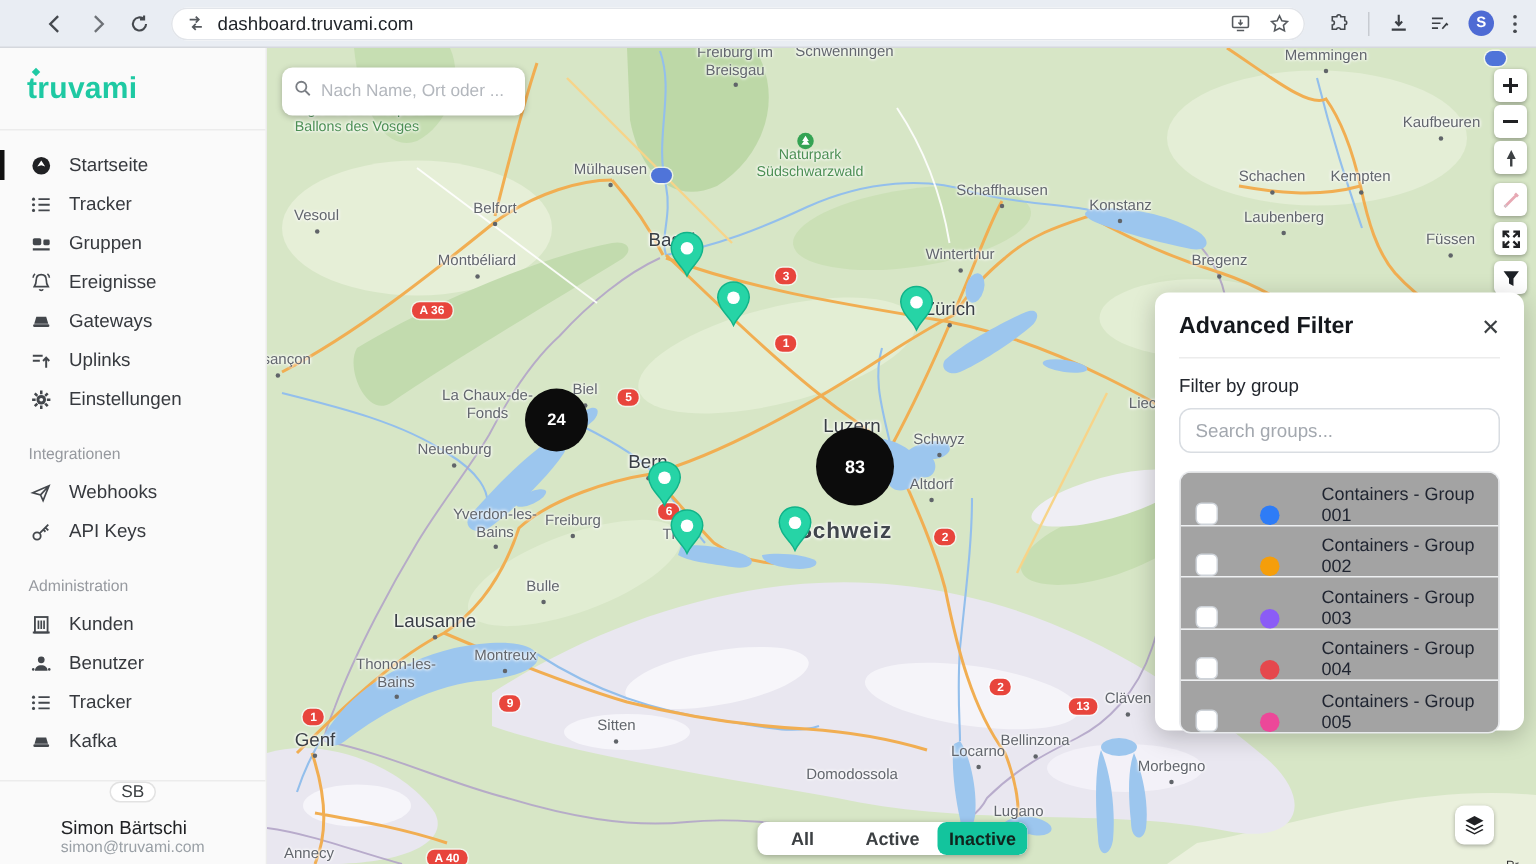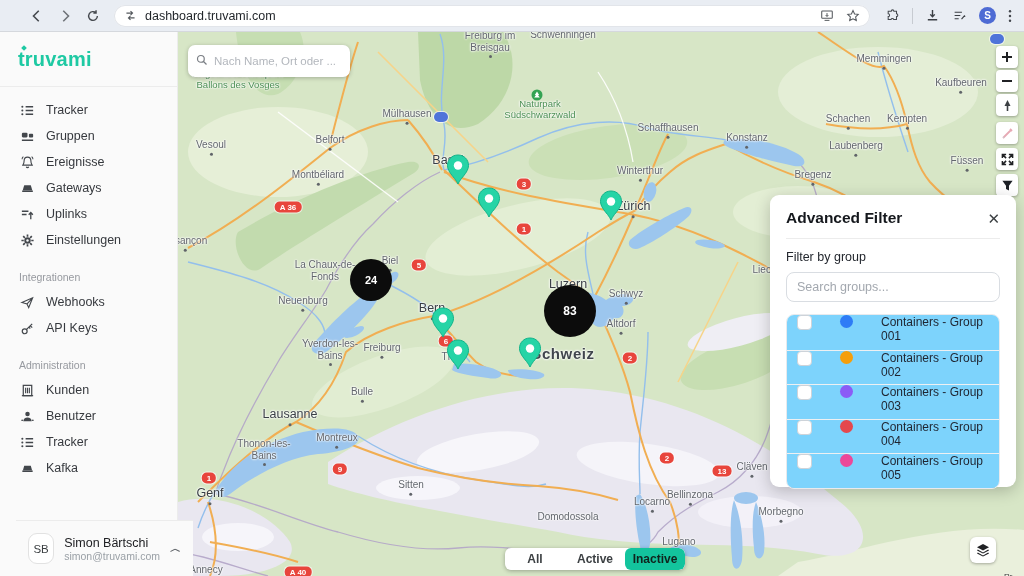--- a/index.html
+++ b/index.html
@@ -19,21 +19,21 @@
   
   .sidebar { position:absolute; left:0; top:32px; width:178px; height:544px; background:#fafafa; border-right:1px solid #ececec; z-index:40; }
   .logo-wrap { height:55px; display:flex; align-items:center; padding-left:18px; border-bottom:1px solid #ececec; position:relative; }
   .logo { color:#1ec9a3; font-size:20px; font-weight:bold; letter-spacing:.2px; }
   .logo-dot { position:absolute; left:22px; top:14px; width:4px; height:4px; background:#1ec9a3; transform:rotate(45deg); }
   .nav { padding-top:10px; }
   .nav-item { position:relative; height:26px; display:flex; align-items:center; gap:11px; padding-left:19px; color:#36393e; font-size:12.5px; cursor:default; }
   .nav-item .ic { width:16px; display:flex; justify-content:center; color:#43474c; }
   .nav-item.active::before { content:""; position:absolute; left:0; top:3px; bottom:3px; width:3px; background:#111; }
   .sec-title { margin:18px 0 6px 19px; font-size:10.5px; color:#96999f; }
-  .userbox { position:absolute; left:16px; bottom:0; width:100%; height:56px; border-top:1px solid #ececec; display:flex; align-items:center; padding:0 12px; gap:10px; background:#fafafa; }
+  .userbox { position:absolute; left:0; bottom:0; width:100%; height:56px; border-top:1px solid #ececec; display:flex; align-items:center; padding:0 12px; gap:10px; background:#fafafa;flex-direction:column; }
   .userbox .ub-av { width:31px; height:31px; border:1px solid #e2e2e2; border-radius:9px; background:#fff; display:flex; align-items:center; justify-content:center; font-size:11.5px; color:#3c4043; }
   .ub-name { font-size:12.5px; color:#202124; }
   .ub-mail { font-size:10.5px; color:#9aa0a6; }
   .ub-chev { margin-left:auto; color:#5f6368; font-size:11px; font-weight:bold; }
 
   
   .map { position:absolute; left:178px; top:32px; width:846px; height:544px; background:#d7e6c6; overflow:hidden; }
   .map svg.base { position:absolute; left:0; top:0; }
   .lbl { position:absolute; transform:translate(-50%,-50%); font-size:10px; color:#62666d; text-align:center; line-height:1.15; text-shadow:0 0 2px #fff,0 0 2px #fff,0 0 3px #fff; white-space:nowrap; z-index:3; }
   .lbl.wrap { white-space:normal; }
@@ -60,21 +60,21 @@
   
   .panel { position:absolute; left:592px; top:163px; width:246px; height:292px; background:#fff; border-radius:9px; box-shadow:0 4px 16px rgba(0,0,0,.22); z-index:20; padding:14px 16px; }
   .panel-head { display:flex; align-items:center; justify-content:space-between; }
   .panel-title { font-size:15.5px; font-weight:bold; color:#15181d; }
   .panel-x { font-size:15px; color:#3c4043; cursor:default; line-height:1; }
   .panel hr { border:none; border-top:1px solid #ececec; margin:11px 0; }
   .panel-sub { font-size:12.5px; color:#23272e; margin-bottom:8px; }
   .panel input { width:100%; height:30px; border:1px solid #d9dde2; border-radius:8px; padding:0 10px; font-size:12.5px; color:#333; outline:none; font-family:"Liberation Sans",sans-serif; }
   .panel input::placeholder { color:#a3a8af; }
   .grouplist { margin-top:12px; border:1px solid #e8eaed; border-radius:8px; overflow:hidden; }
-  .grow { height:34.5px; display:flex; align-items:flex-start; gap:28px; padding:0 10px; border-top:1px solid #eef0f2; background:#7dd3fc; }
+  .grow { height:34.5px; display:flex; align-items:flex-end; gap:28px; padding:0 10px; border-top:1px solid #eef0f2; background:#a3a3a3; }
   .grow:first-child { border-top:none; }
   .gcheck { width:15px; height:15px; border:1.5px solid #ced3d9; border-radius:4px; background:#fff; flex:none; }
   .gdot { width:13px; height:13px; border-radius:50%; flex:none; }
   .glabel { font-size:12px; color:#1f2430; }
 </style>
 </head>
 <body>
 
 <div class="chrome">
   <div class="navbtns">
@@ -142,20 +142,29 @@
       </span>
   </div>
 </div>
 
 <div class="sidebar">
   <div class="logo-wrap">
     <span class="logo-dot"></span>
     <span class="logo">truvami</span>
   </div>
   <div class="nav">
+    <div class="nav-item active">
+      <span class="ic">
+          <svg width="15" height="15" viewBox="0 0 16 16">
+            <circle cx="8" cy="8" r="6.3" fill="#202124"></circle>
+            <path d="M8 4.2 L10.8 8.6 L8 7.6 L5.2 8.6 Z" fill="#fff"></path>
+          </svg>
+        </span>
+      <span>Startseite</span>
+    </div>
     <div class="nav-item">
       <span class="ic">
           <svg width="15" height="15" viewBox="0 0 16 16">
             <circle cx="2.5" cy="4" r="1.1" fill="#43474c"></circle>
             <circle cx="2.5" cy="8" r="1.1" fill="#43474c"></circle>
             <circle cx="2.5" cy="12" r="1.1" fill="#43474c"></circle>
             <path d="M6 4 H14 M6 8 H14 M6 12 H14" stroke="#43474c" stroke-width="1.4"></path>
           </svg>
         </span>
       <span>Tracker</span>
@@ -375,21 +384,21 @@
     </g>
   </svg>
 
   <span style="position:absolute;left:353px;top:55px;z-index:3"><svg width="12" height="12" viewBox="0 0 12 12">
         <circle cx="6" cy="6" r="5.5" fill="#34a353"></circle>
         <path d="M6 2.5 L8.2 6 H7 L8.8 8.5 H3.2 L5 6 H3.8 Z" fill="#fff"></path>
       </svg></span>
 
   <div class="lbl wrap dotted" style="left:312px;top:12px;max-width:64px">Freiburg im Breisgau</div>
   <div class="lbl" style="left:385px;top:3px">Schwenningen</div>
-  <div class="lbl dotted" style="left:706px;top:29px">Memmingen</div>
+  <div class="lbl dotted" style="left:706px;top:8px">Memmingen</div>
   <div class="lbl dotted" style="left:783px;top:53px">Kaufbeuren</div>
   <div class="lbl dotted" style="left:670px;top:89px">Schachen</div>
   <div class="lbl dotted" style="left:729px;top:89px">Kempten</div>
   <div class="lbl dotted" style="left:678px;top:116px">Laubenberg</div>
   <div class="lbl dotted" style="left:789px;top:131px">Füssen</div>
   <div class="lbl dotted" style="left:635px;top:145px">Bregenz</div>
   <div class="lbl dotted" style="left:569px;top:108px">Konstanz</div>
   <div class="lbl dotted" style="left:490px;top:98px">Schaffhausen</div>
   <div class="lbl dotted" style="left:462px;top:141px">Winterthur</div>
   <div class="lbl city dotted" style="left:455px;top:177px">Zürich</div>

